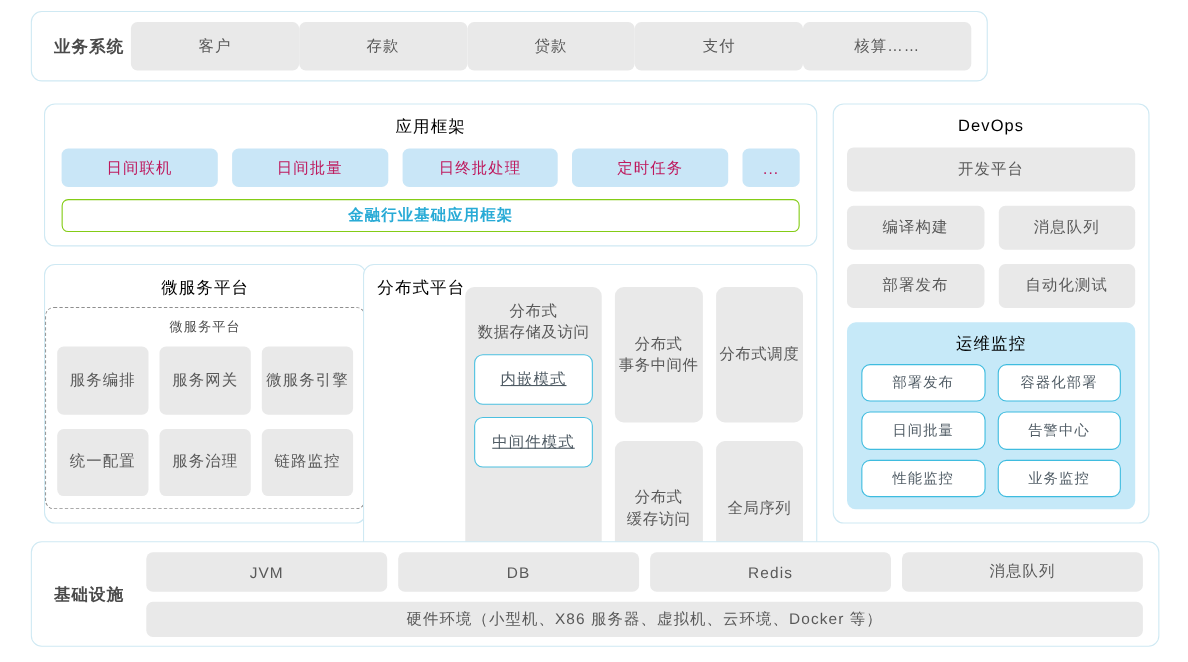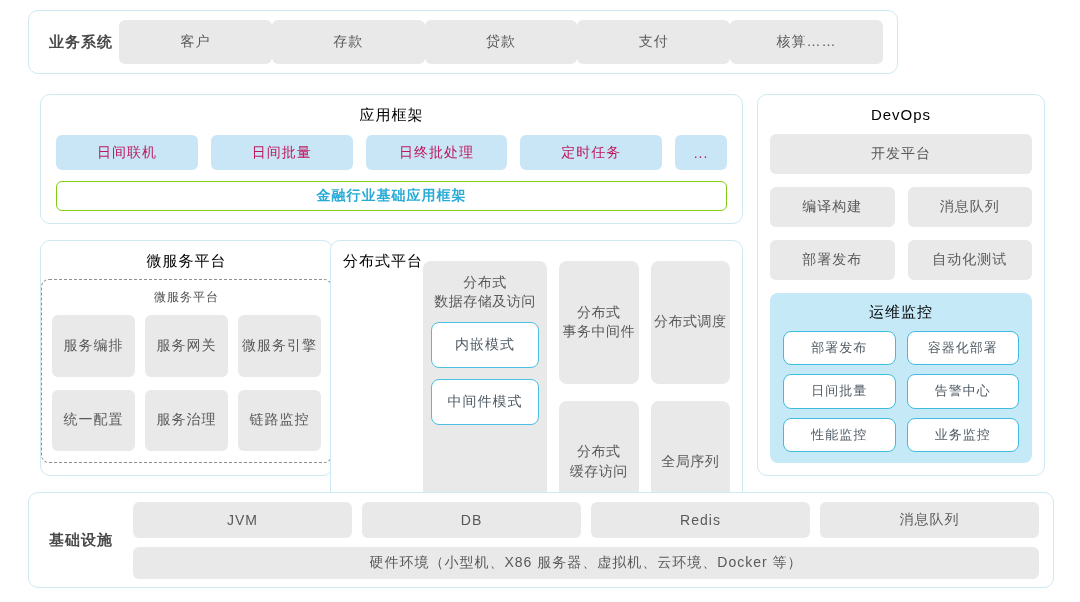--- a/index.html
+++ b/index.html
@@ -155,21 +155,21 @@
   }
   .dist-storage-label {
     font-size: 14px; color: #595959; text-align: center;
     white-space: pre-line; line-height: 1.35; letter-spacing: 0.5px;
   }
   .dist-mode {
     margin-top: 11px; width: 108px; height: 46px;
     background: #ffffff;
     border: 1.5px solid #4cc0e0; border-radius: 8px;
     display: flex; align-items: center; justify-content: center;
-    font-size: 14px; color: #4f5b64; letter-spacing: 1px;
+    font-size: 14px; color: #4f5b64; letter-spacing: 1px; text-decoration: underline;
   }
   .dist-grid {
     flex: 1;
     display: grid; grid-template-columns: 1fr 1fr; grid-template-rows: 1fr 1fr;
     gap: 17px 12px;
   }
   .dist-cell {
     background: #e9e9e9; border-radius: 8px;
     display: flex; align-items: center; justify-content: center;
     font-size: 14px; color: #595959; text-align: center;

